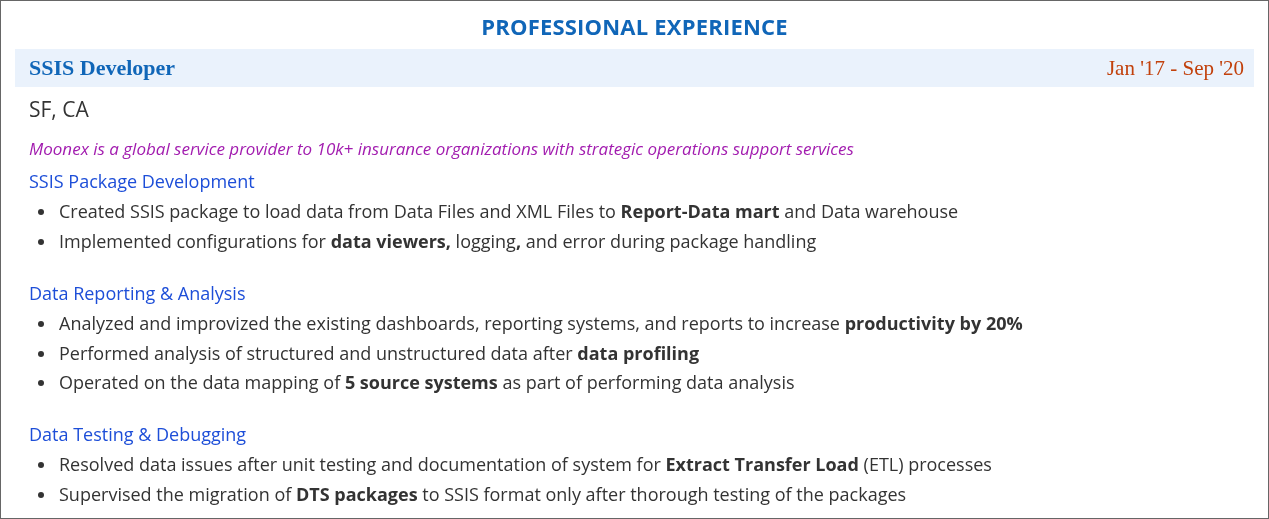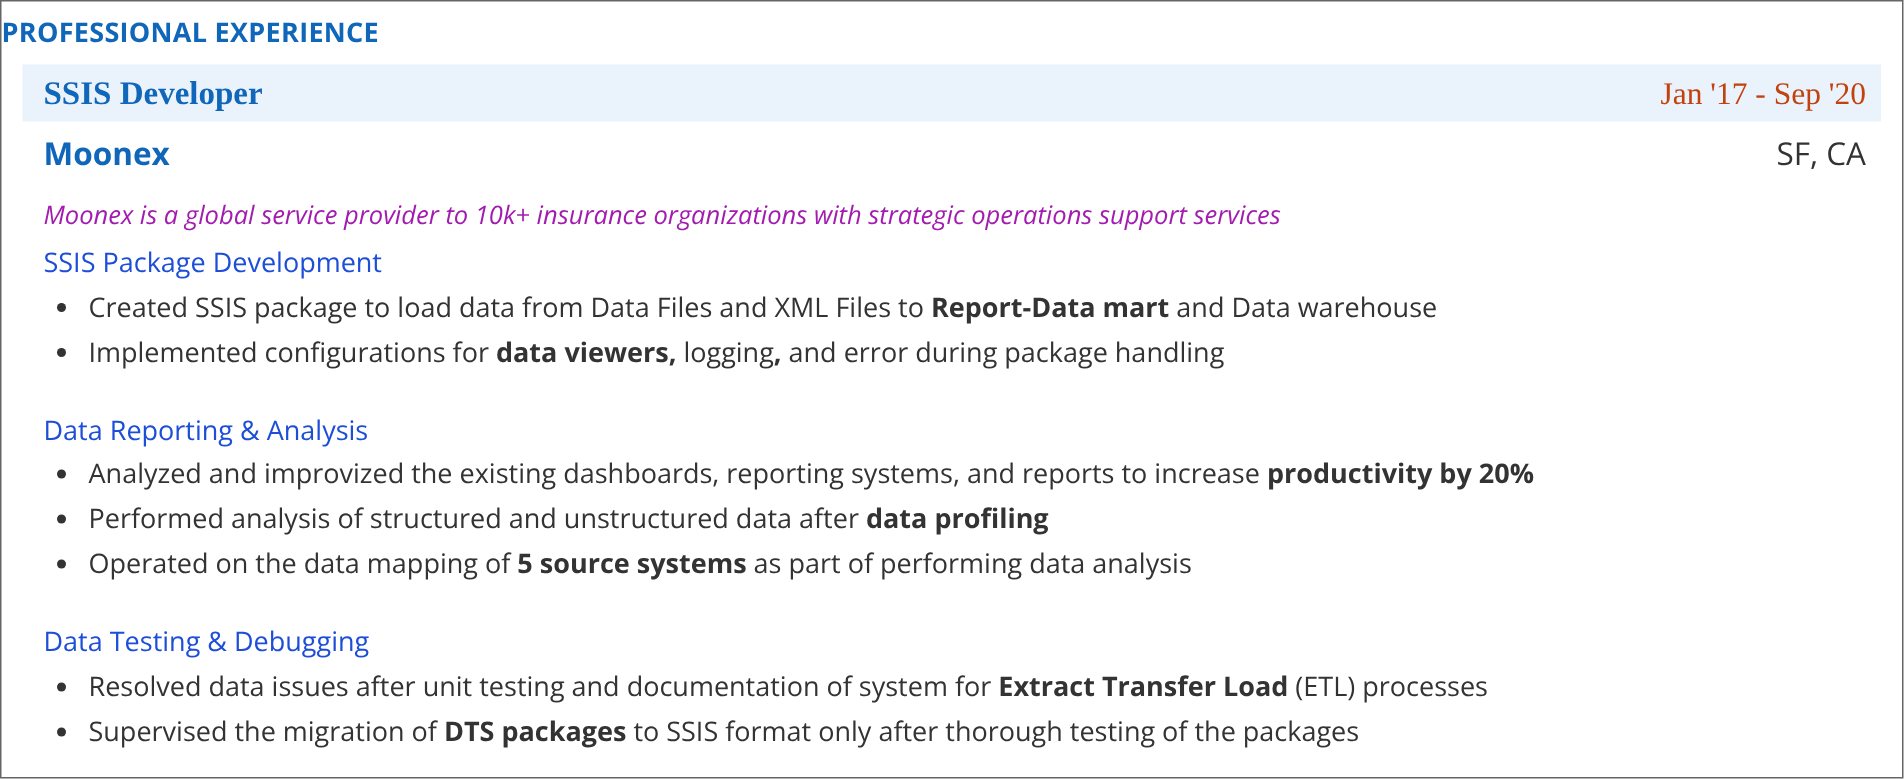--- a/index.html
+++ b/index.html
@@ -6,23 +6,24 @@
     body {
       font-family:"Open Sans","Segoe UI",Arial,sans-serif;
       background:#fff; color:#333;
       width:1269px; height:519px;
       border:1px solid #666;
       padding:8px 0 0 0;
       font-size:18px;
       line-height:1.55;
     }
     .section-title{
+      text-align:center;
       color:#1066b8;
       font-weight:700;
-      font-size:18px;
+      font-size:22px;
       letter-spacing:0.2px;
     }
     .role-row{
       display:flex;
       justify-content:space-between;
       align-items:center;
       background:#eaf2fc;
       margin:6px 14px 0 14px;
       padding:2px 10px 2px 14px;
       font-family:Liberation Serif, serif;
@@ -80,21 +81,20 @@
 <body>
 
 <div class="section-title">PROFESSIONAL EXPERIENCE</div>
 
 <div class="role-row">
   <div class="role-title">SSIS Developer</div>
   <div class="role-dates">Jan '17 - Sep '20</div>
 </div>
 
 <div class="company-row">
-  <div class="company-name">Moonex</div>
   <div class="company-loc">SF, CA</div>
 </div>
 
 <div class="company-desc">Moonex is a global service provider to 10k+ insurance organizations with strategic operations support services</div>
 
 <div class="group-heading">SSIS Package Development</div>
 <ul class="bullets">
   <li><span>Created SSIS package to load data from Data Files and XML Files to </span><span class="b">Report-Data mart</span><span> and Data warehouse</span></li>
   <li><span>Implemented configurations for </span><span class="b">data viewers,</span><span> logging</span><span class="b">,</span><span> and error during package handling</span></li>
 </ul>

